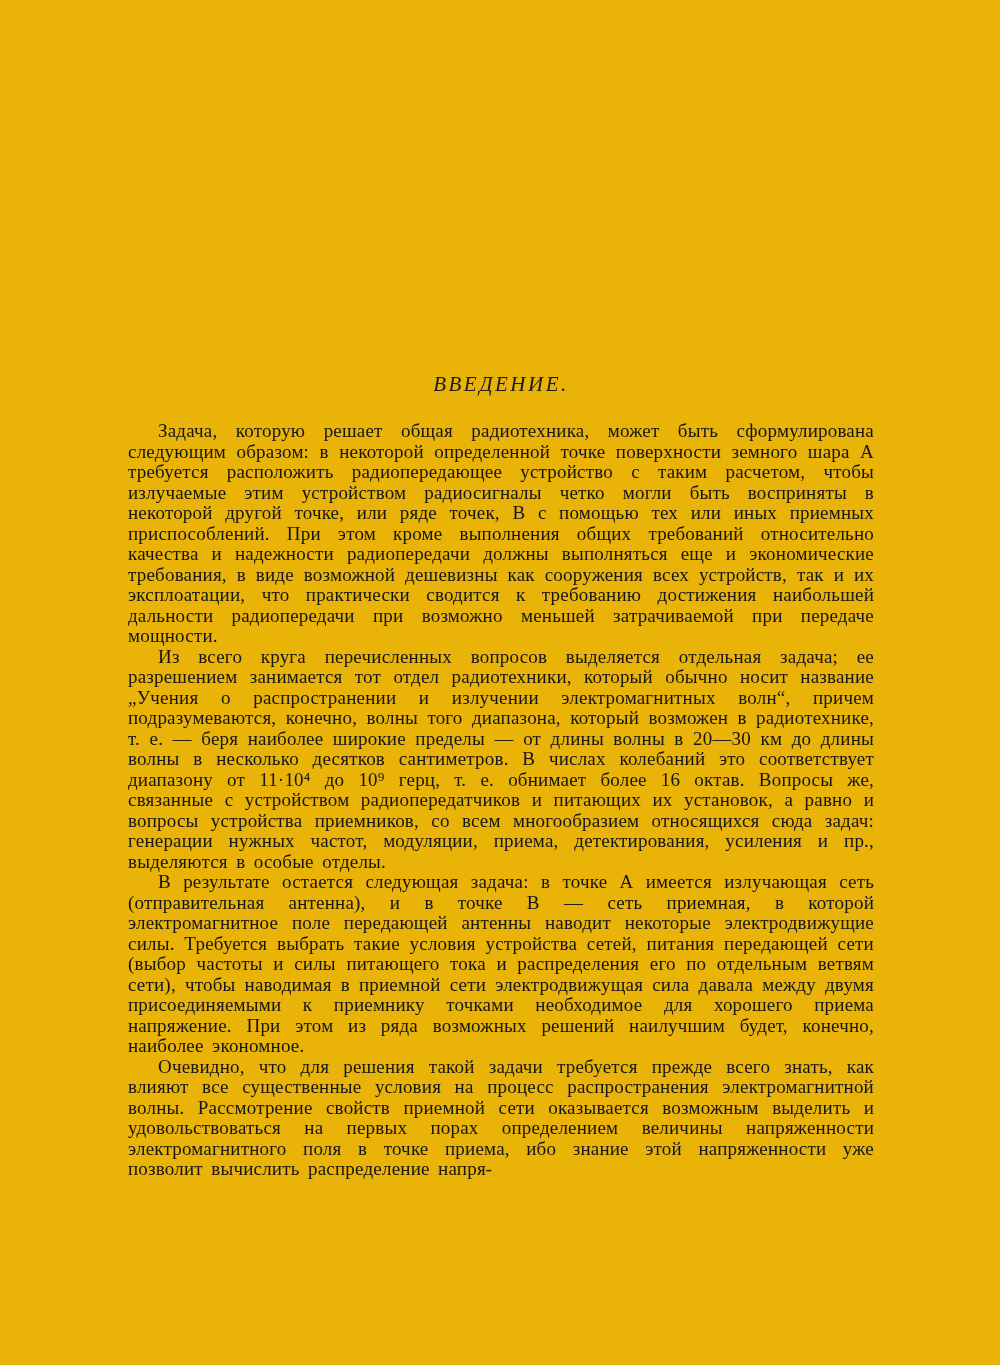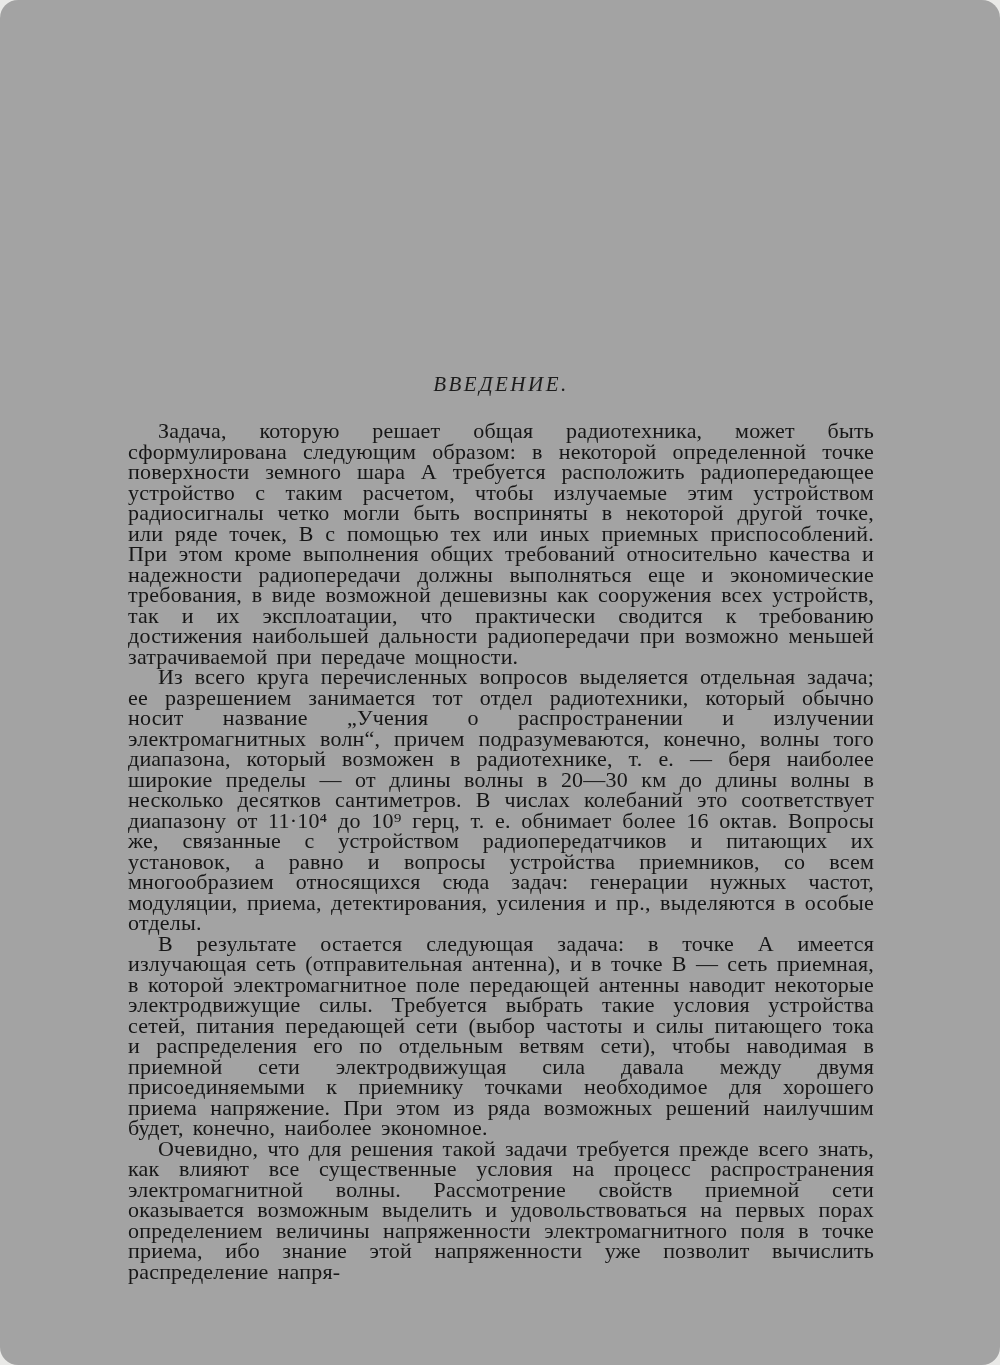--- a/index.html
+++ b/index.html
@@ -9,43 +9,42 @@
   body {
     width: 1000px;
     height: 1365px;
     background: #e9e9e7;
     font-family: "Liberation Serif", "DejaVu Serif", serif;
   }
   .page {
     position: relative;
     width: 1000px;
     height: 1365px;
-    background: #a3a3a3;
+    background: #eab308;
     overflow: hidden;
     box-sizing: border-box;
-    border-radius: 18px;
   }
   .text-block {
     position: absolute;
     left: 128px;
     top: 372px;
     width: 746px;
   }
   .page-title {
     font-style: italic;
     font-weight: normal;
     font-size: 21px;
     letter-spacing: 2.5px;
     text-align: center;
     color: #1c1c1c;
     margin: 0 0 24px 0;
   }
   .para {
     margin: 0;
-    font-size: 22px;
+    font-size: 19px;
     line-height: 20.5px;
     color: #161616;
     text-align: justify;
     text-indent: 30px;
     word-spacing: 3.5px;
     letter-spacing: 0.2px;
   }
 </style>
 </head>
 <body>

